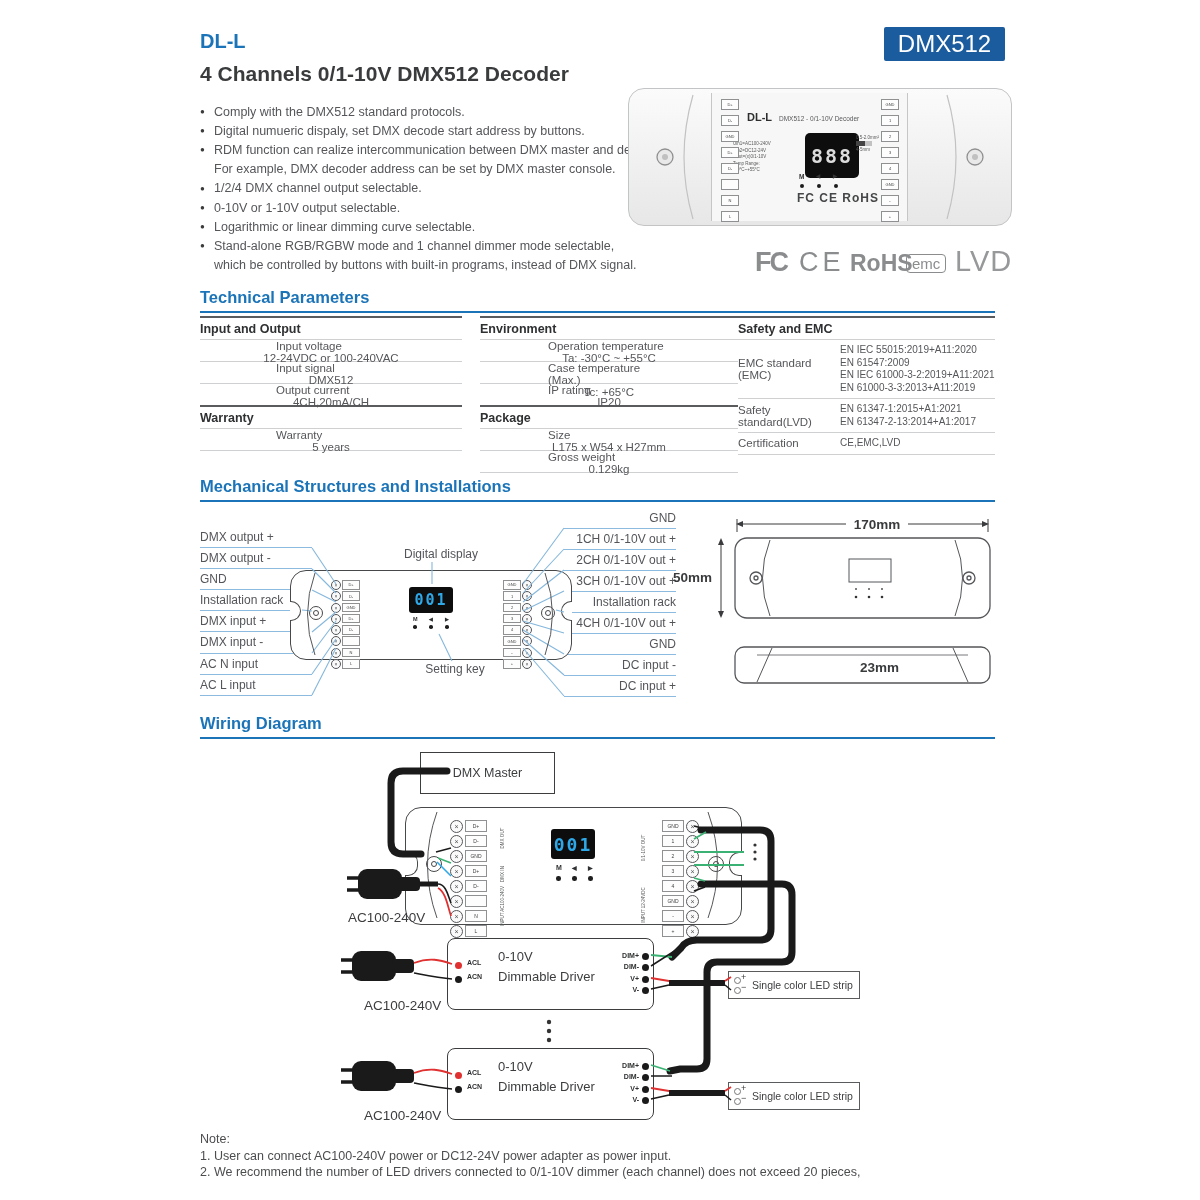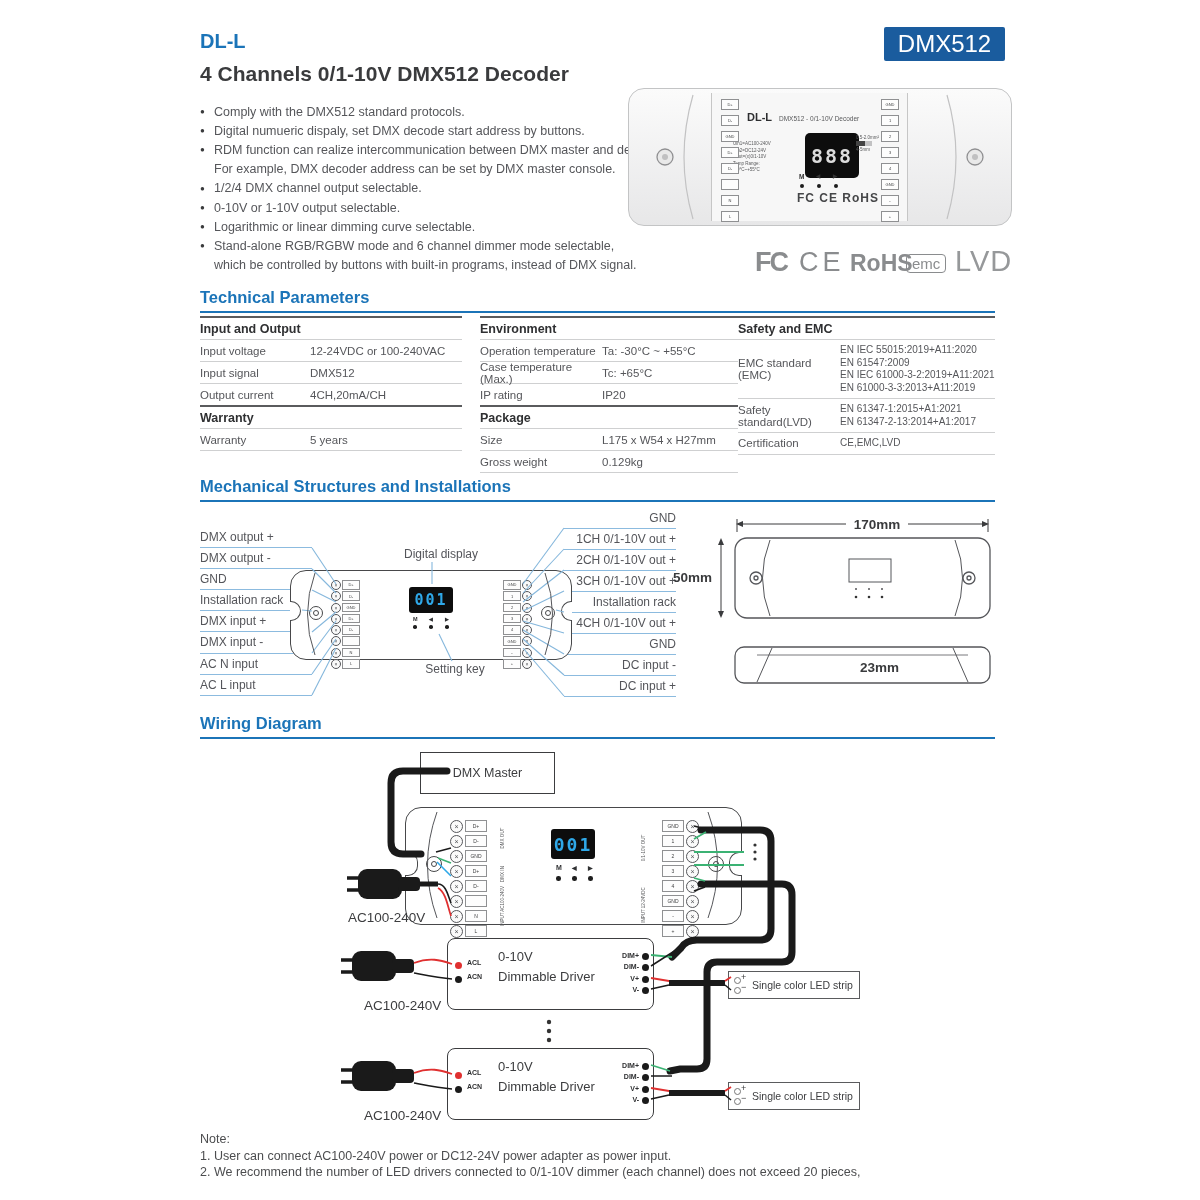--- a/index.html
+++ b/index.html
@@ -42,21 +42,21 @@
   .cert-rohs{left:850px;top:250px;font-size:23px;font-weight:bold;}
   .cert-emc{left:906px;top:254px;font-size:15px;border:1.5px solid #8a8c8e;border-radius:4px;padding:0 5px;}
   .cert-lvd{left:955px;top:245px;font-size:29px;letter-spacing:1px;color:#96989a;}
   
   .sec-head{font-size:16.5px;font-weight:600;color:#1b74b8;}
   .sec-line{height:2px;background:#1b74b8;width:795px;left:200px;}
   
   .tcol{position:absolute;top:316px;}
   .tgroup{height:21px;display:flex;align-items:center;font-size:12.5px;font-weight:bold;color:#2f3032;
           border-top:2px solid #5a5b5d;}
-  .trow{height:21px;display:flex;align-items:center;font-size:11.5px;color:#55565a;border-top:1px solid #cfd0d1;}
+  .trow{height:21px;display:flex;align-items:center;font-size:11.5px;color:#55565a;border-top:1px solid #cfd0d1;flex-direction:column;}
   .tcol .bottom{border-top:1px solid #cfd0d1;}
   .tlabel{flex:none;}
   .trow3{display:flex;border-top:1px solid #cfd0d1;padding:4px 0;font-size:11.5px;color:#55565a;align-items:center;}
   .v3{font-size:10px;line-height:12.5px;color:#55565a;}
   
   .callout-col{position:absolute;display:flex;flex-direction:column;}
   .callout{box-sizing:border-box;height:21.1px;line-height:20px;border-bottom:1px solid #8cbbdf;
            font-size:12px;color:#54555a;white-space:nowrap;}
   .c-right .callout{text-align:right;height:21px;}
   .center-label{font-size:12px;color:#54555a;text-align:center;}
@@ -141,21 +141,21 @@
       <div class="feat">
       <span class="mark">●</span>
       <span>0-10V or 1-10V output selectable.</span>
     </div>
       <div class="feat">
       <span class="mark">●</span>
       <span>Logarithmic or linear dimming curve selectable.</span>
     </div>
       <div class="feat">
       <span class="mark">●</span>
-      <span>Stand-alone RGB/RGBW mode and 6 channel dimmer mode selectable,</span>
+      <span>Stand-alone RGB/RGBW mode and 1 channel dimmer mode selectable,</span>
     </div>
       <div class="feat">
       <span class="mark"></span>
       <span>which be controlled by buttons with built-in programs, instead of DMX signal.</span>
     </div>
     </div>
 
   <div class="abs photo">
     <svg width="382" height="136" viewBox="0 0 382 136">
       <path d="M64,6 Q46,68 64,130" fill="none" stroke="#c2c2c3" stroke-width="1.2"></path>

